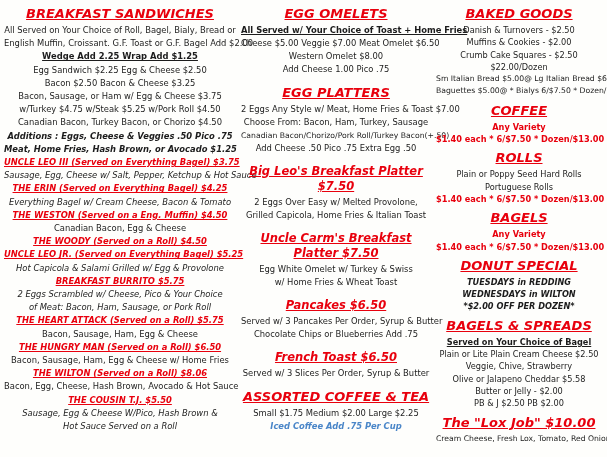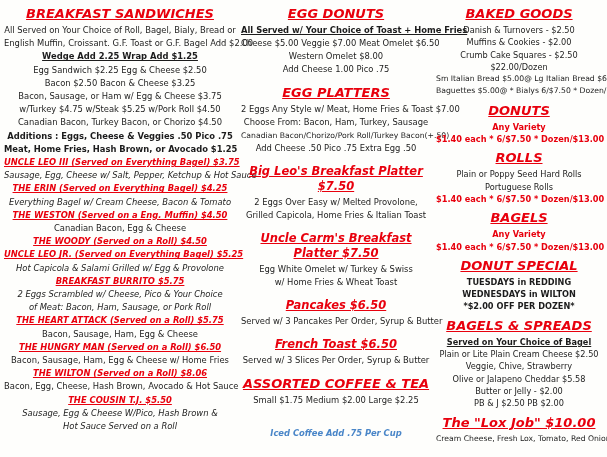--- a/index.html
+++ b/index.html
@@ -30,24 +30,24 @@
     font-weight:bold;font-style:italic;text-decoration:underline;
   }
   .title-lg{font-size:13px;line-height:16px;}
   .title-md{font-size:11.5px;line-height:15px;}
   .line{margin:0;font-size:8.4px;line-height:13.2px;white-space:nowrap;}
   .col-mid .line{line-height:13px;}
   .col-right .line{font-size:8.2px;line-height:12.3px;}
   .line.small{font-size:7.7px;}
   .line.underline-bold{font-weight:bold;text-decoration:underline;}
   .line.italic{font-style:italic;}
-  .line.italic-bold{font-weight:bold;}
+  .line.italic-bold{font-style:italic;font-weight:bold;}
   .line.red-head{color:var(--red);font-weight:bold;font-style:italic;text-decoration:underline;}
   .line.red-bold{color:var(--red);font-weight:bold;}
-  .line.blue-bold-italic{color:var(--blue);font-weight:bold;font-style:italic;margin-top:20px;}
+  .line.blue-bold-italic{color:var(--blue);font-weight:bold;font-style:italic;}
 </style>
 </head>
 <body>
 
 <div class="menu">
     <div class="col col-left">
       <section>
         <h2 class="title title-lg">BREAKFAST SANDWICHES</h2>
         <p class="line plain">All Served on Your Choice of Roll, Bagel, Bialy, Bread or</p>
         <p class="line plain">English Muffin, Croissant.  G.F. Toast or G.F. Bagel Add $2.00</p>
@@ -77,21 +77,21 @@
         <p class="line plain">Bacon, Sausage, Ham, Egg &amp; Cheese w/ Home Fries</p>
         <p class="line red-head">THE WILTON (Served on a Roll)  $8.06</p>
         <p class="line plain">Bacon, Egg, Cheese, Hash Brown, Avocado &amp; Hot Sauce</p>
         <p class="line red-head">THE COUSIN T.J.  $5.50</p>
         <p class="line italic">Sausage, Egg &amp; Cheese W/Pico, Hash Brown &amp;</p>
         <p class="line italic">Hot Sauce Served on a Roll</p>
       </section>
     </div>
     <div class="col col-mid">
       <section>
-        <h2 class="title title-lg">EGG DONUTS</h2>
+        <h2 class="title title-lg">EGG OMELETS</h2>
         <p class="line underline-bold">All Served w/ Your Choice of Toast + Home Fries</p>
         <p class="line plain">Cheese $5.00  Veggie $7.00  Meat Omelet $6.50</p>
         <p class="line plain">Western Omelet $8.00</p>
         <p class="line plain">Add Cheese 1.00    Pico .75</p>
       </section>
       <section>
         <h2 class="title title-lg">EGG PLATTERS</h2>
         <p class="line plain">2 Eggs Any Style w/ Meat, Home Fries &amp; Toast $7.00</p>
         <p class="line plain">Choose From: Bacon, Ham, Turkey, Sausage</p>
         <p class="line small">Canadian Bacon/Chorizo/Pork Roll/Turkey Bacon(+.50)</p>
@@ -103,20 +103,21 @@
         <p class="line plain">Grilled Capicola, Home Fries &amp; Italian Toast</p>
       </section>
       <section>
         <h2 class="title title-md">Uncle Carm's Breakfast Platter $7.50</h2>
         <p class="line plain">Egg White Omelet w/ Turkey &amp; Swiss</p>
         <p class="line plain">w/ Home Fries &amp; Wheat Toast</p>
       </section>
       <section>
         <h2 class="title title-md">Pancakes $6.50</h2>
         <p class="line plain">Served w/ 3 Pancakes Per Order, Syrup &amp; Butter</p>
+        <p class="line plain">Chocolate Chips or Blueberries Add .75</p>
       </section>
       <section>
         <h2 class="title title-md">French Toast $6.50</h2>
         <p class="line plain">Served w/ 3 Slices Per Order, Syrup &amp; Butter</p>
       </section>
       <section>
         <h2 class="title title-lg">ASSORTED COFFEE &amp; TEA</h2>
         <p class="line plain">Small $1.75 Medium $2.00 Large $2.25</p>
         <p class="line blue-bold-italic">Iced Coffee Add .75 Per Cup</p>
       </section>
@@ -125,21 +126,21 @@
       <section>
         <h2 class="title title-lg">BAKED  GOODS</h2>
         <p class="line plain">Danish &amp; Turnovers - $2.50</p>
         <p class="line plain">Muffins &amp; Cookies - $2.00</p>
         <p class="line plain">Crumb Cake Squares - $2.50</p>
         <p class="line plain">$22.00/Dozen</p>
         <p class="line small">Sm Italian Bread $5.00@  Lg Italian Bread $6.00@</p>
         <p class="line small">Baguettes $5.00@ * Bialys 6/$7.50 * Dozen/$13.00</p>
       </section>
       <section>
-        <h2 class="title title-lg">DONUTS</h2>
+        <h2 class="title title-lg">COFFEE</h2>
         <p class="line red-bold">Any Variety</p>
         <p class="line red-bold">$1.40 each * 6/$7.50 * Dozen/$13.00</p>
       </section>
       <section>
         <h2 class="title title-lg">ROLLS</h2>
         <p class="line plain">Plain or Poppy Seed Hard Rolls</p>
         <p class="line plain">Portuguese Rolls</p>
         <p class="line red-bold">$1.40 each * 6/$7.50 * Dozen/$13.00</p>
       </section>
       <section>

